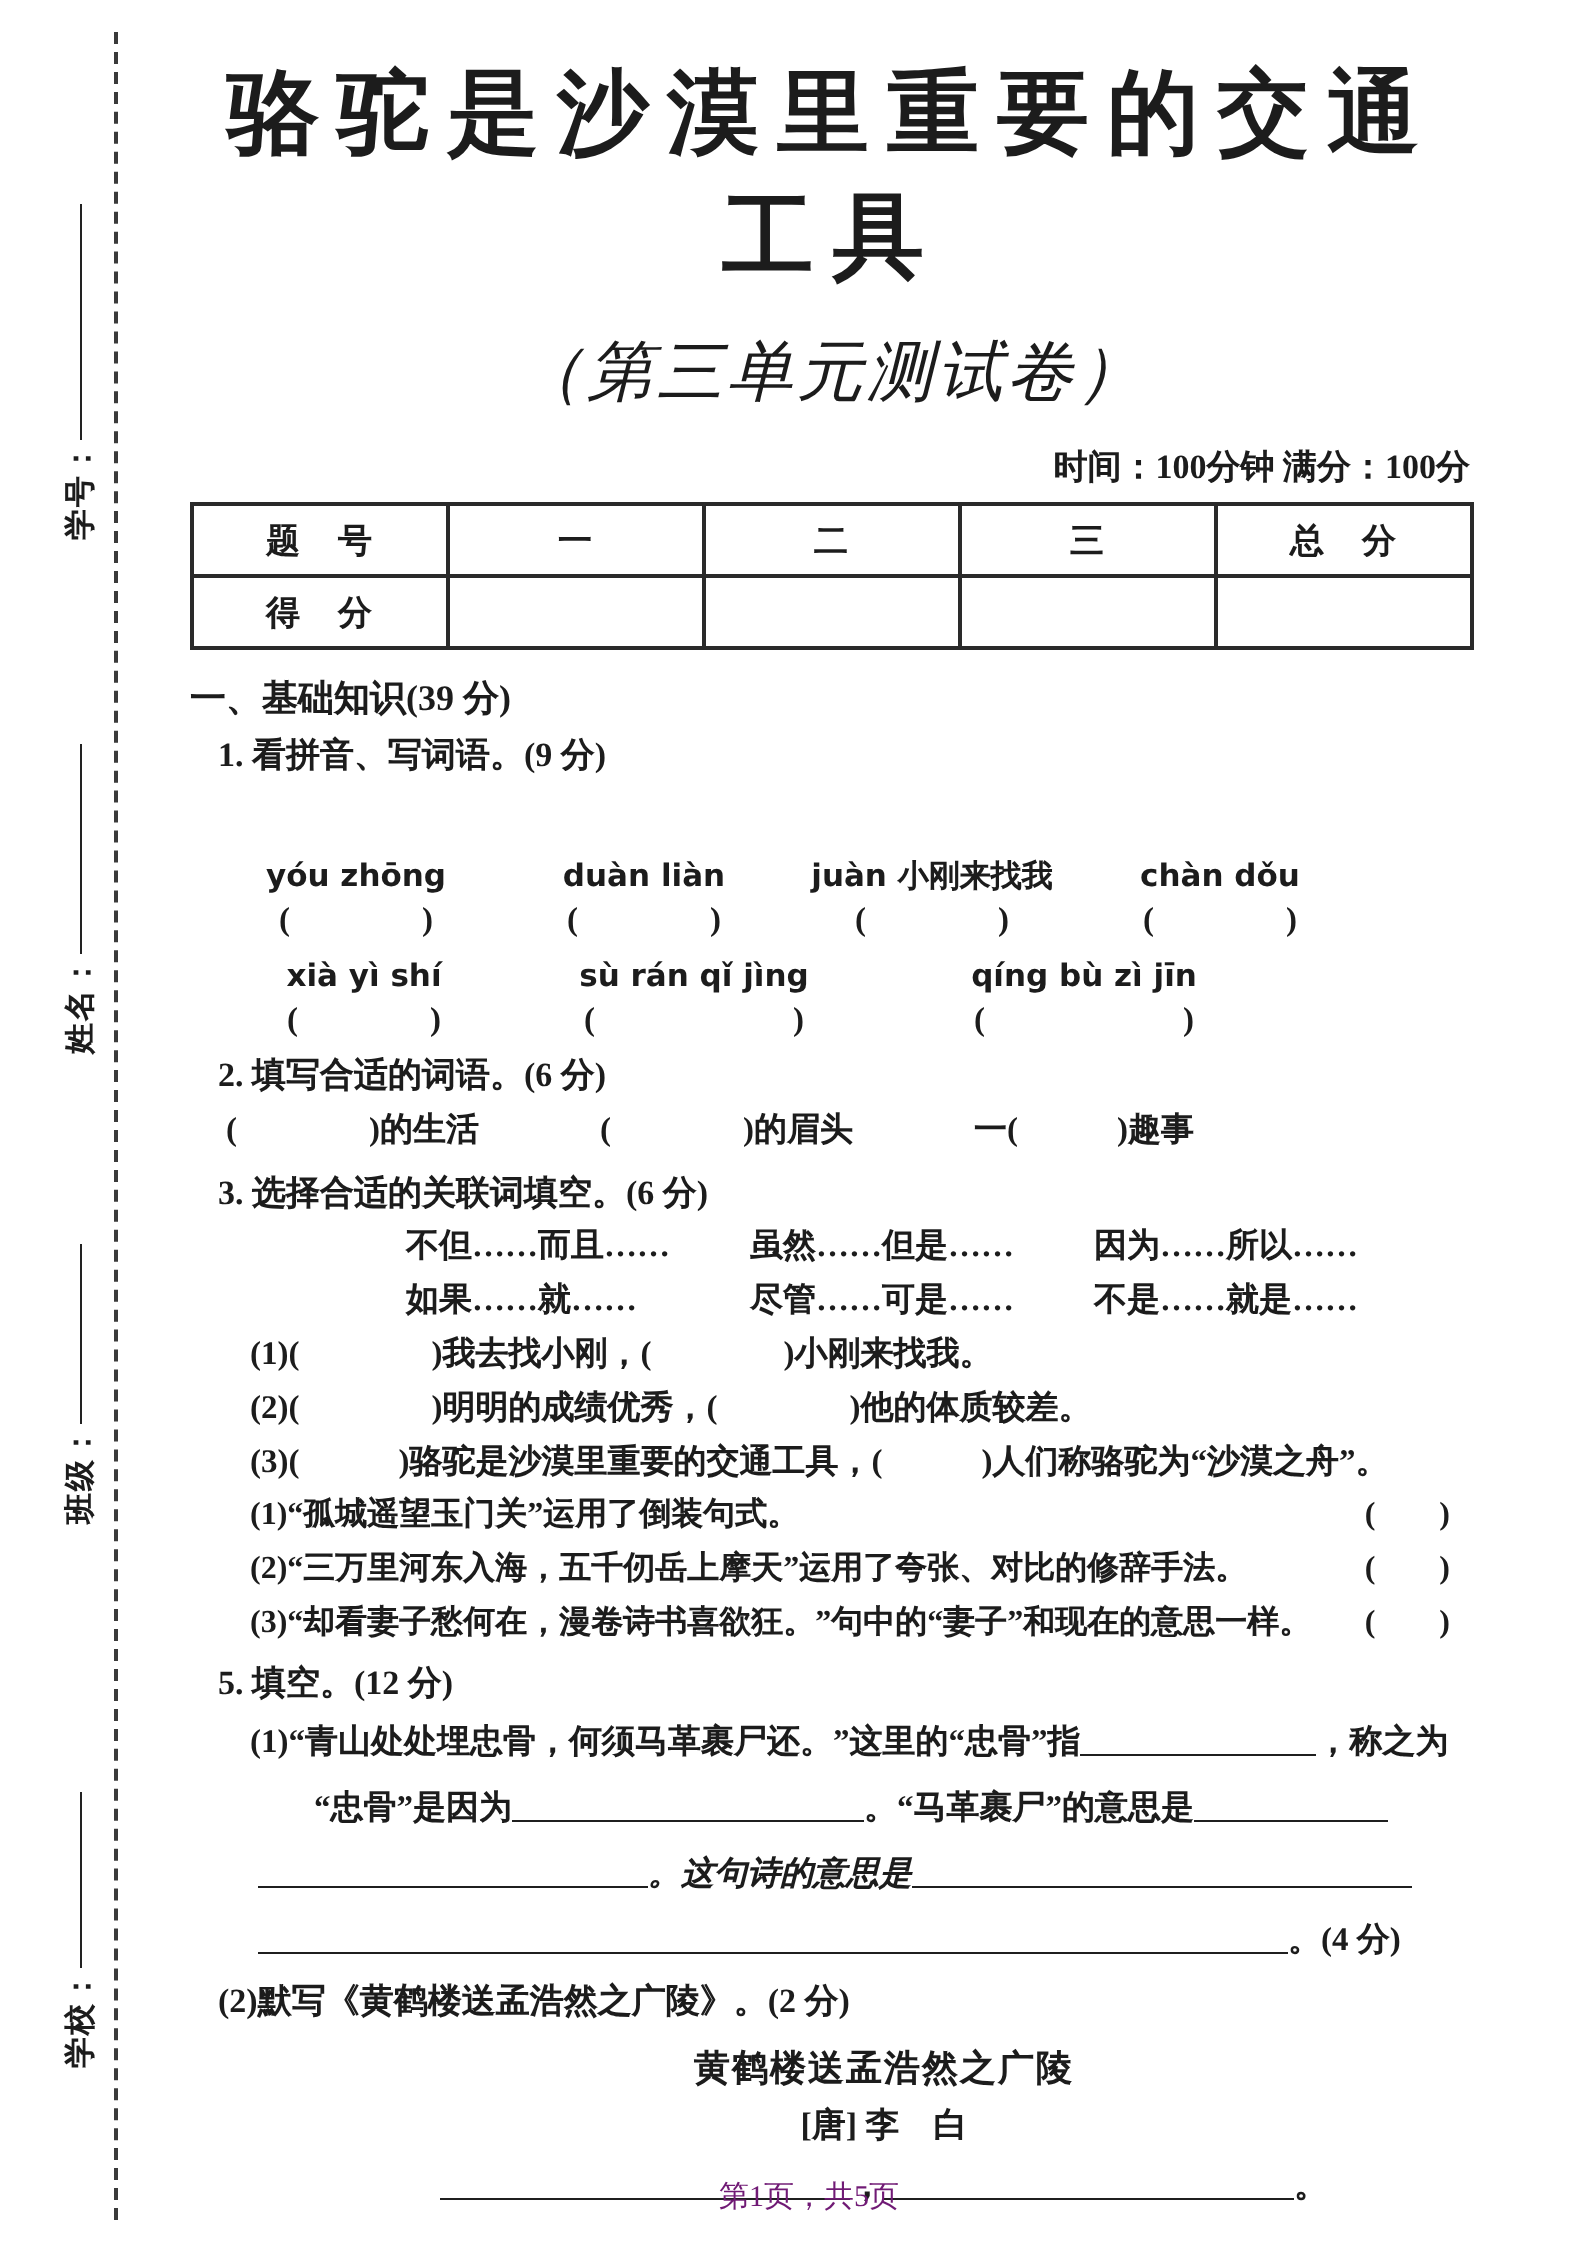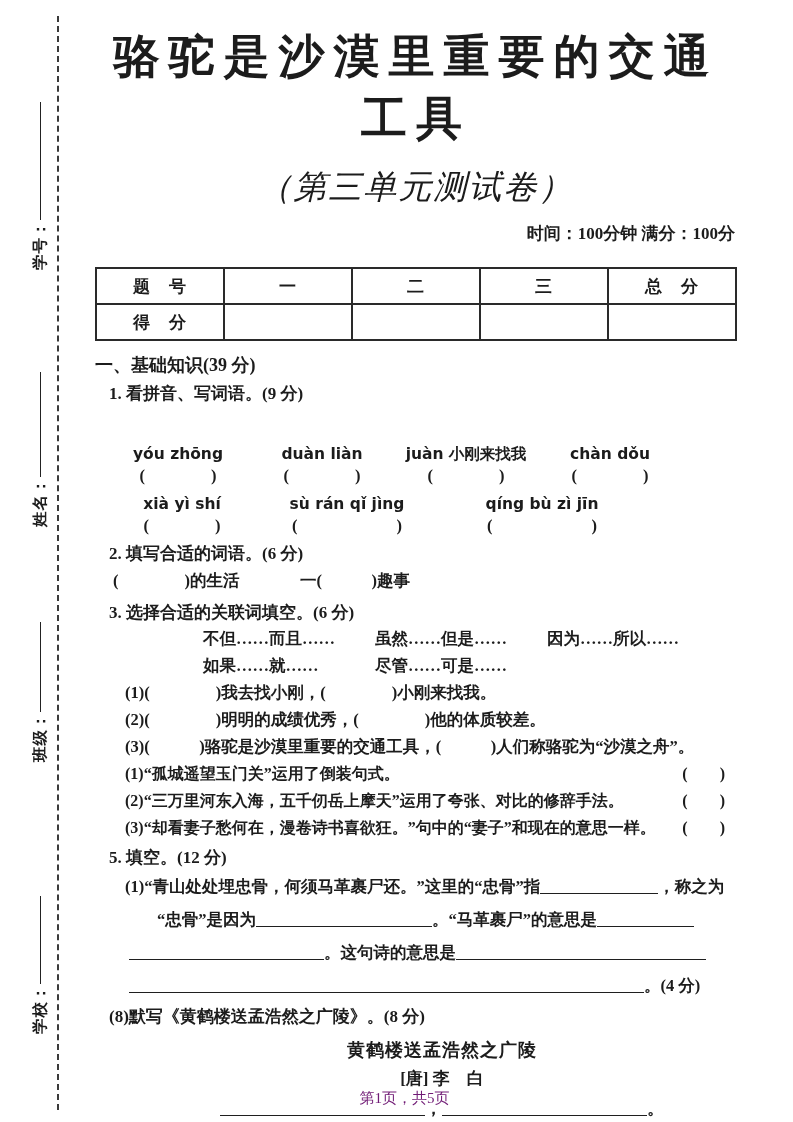--- a/index.html
+++ b/index.html
@@ -17,21 +17,21 @@
   .wline{display:inline-block;border-bottom:1.6px solid #222;height:1px;vertical-align:4px;}
   .sg-xuehao{top:270px;} .sg-xuehao .wline{width:118px;}
   .sg-xingming{top:527px;} .sg-xingming .wline{width:105px;}
   .sg-banji{top:762px;} .sg-banji .wline{width:90px;}
   .sg-xuexiao{top:1034px;} .sg-xuexiao .wline{width:88px;}
   
   .content{position:absolute;left:95px;top:26px;width:642px;}
   .title{font-size:46px;font-weight:bold;text-align:center;letter-spacing:9px;line-height:62px;margin:0;}
   .subtitle{font-size:33px;text-align:center;letter-spacing:2px;line-height:46px;margin-top:14px;font-style:italic;}
   .info{font-size:17px;font-weight:bold;text-align:right;line-height:22px;margin-top:13px;padding-right:2px;}
-  table.score{width:100%;border-collapse:collapse;margin-top:22px;table-layout:fixed;}
+  table.score{width:100%;border-collapse:collapse;margin-top:6px;table-layout:fixed;}
   table.score td{border:2px solid #2a2a2a;height:32px;text-align:center;font-size:17px;font-weight:bold;letter-spacing:1px;}
   .sec-heading{font-size:18px;font-weight:bold;line-height:23px;margin-top:13px;}
   .stem{font-size:17px;font-weight:bold;line-height:24px;margin-top:5px;padding-left:14px;}
   
   .py-row{display:flex;margin-top:3px;}
   .py-row.r1{padding-left:13px;}
   .py-row.r2{margin-top:7px;}
   .py-item{text-align:center;}
   .r1 .py-item{width:140px;margin-right:4px;margin-top:35px;}
   .r2 .py-item.i1{margin-left:7px;width:160px;}
@@ -47,21 +47,21 @@
   .opt-row{display:flex;padding-left:108px;font-size:16.5px;font-weight:bold;line-height:27px;}
   .opt-row .opt{width:172px;}
   .q3-item{padding-left:30px;font-size:16.5px;font-weight:bold;line-height:27px;white-space:pre;}
   
   .q4-item{display:flex;justify-content:space-between;align-items:baseline;
            padding-left:30px;padding-right:12px;font-size:16px;font-weight:bold;line-height:27px;white-space:pre;}
   
   .q5l{font-size:16.5px;font-weight:bold;line-height:29px;margin-top:4px;white-space:nowrap;}
   .q5l.l1{padding-left:30px;margin-top:2px;}
   .q5l.l2{padding-left:62px;}
-  .q5l.l3{padding-left:34px;}
+  .q5l.l3{padding-left:34px;font-style:italic;}
   .q5l.l4{padding-left:34px;}
   .blank{display:inline-block;border-bottom:1.6px solid #1f1f1f;height:13px;vertical-align:-2px;}
   .bw118{width:118px;} .bw176{width:176px;} .bw97{width:97px;} .bw195{width:195px;}
   .bw250{width:250px;} .bw515{width:515px;} .bw205{width:205px;}
   .poem{padding-left:52px;text-align:center;}
   .poem-title{font-size:18px;font-weight:bold;line-height:26px;margin-top:8px;letter-spacing:1px;}
   .poem-author{font-size:17px;font-weight:bold;line-height:26px;margin-top:3px;}
   .poem-line{font-size:17px;font-weight:bold;line-height:30px;margin-top:2px;}
   .footer{position:absolute;left:0;right:0;bottom:14px;text-align:center;font-size:15px;color:#701a75;margin-left:16px;}
 </style>
@@ -141,32 +141,34 @@
     </div>
     <div class="py-item i3">
       <div class="py-word">qíng bù zì jīn</div>
       <div class="py-paren">(　　　　　　)</div>
     </div>
   </div>
 
   <div class="stem">2. 填写合适的词语。(6 分)</div>
   <div class="q2-row">
     <span class="q2-item">(　　　　)的生活</span>
+    <span class="q2-item">(　　　　)的眉头</span>
     <span class="q2-item">一(　　　)趣事</span>
   </div>
 
   <div class="stem">3. 选择合适的关联词填空。(6 分)</div>
   <div class="opt-row">
     <span class="opt">不但……而且……</span>
     <span class="opt">虽然……但是……</span>
     <span class="opt">因为……所以……</span>
   </div>
   <div class="opt-row">
     <span class="opt">如果……就……</span>
     <span class="opt">尽管……可是……</span>
+    <span class="opt">不是……就是……</span>
   </div>
   <div class="q3-item">(1)(　　　　)我去找小刚，(　　　　)小刚来找我。</div>
   <div class="q3-item">(2)(　　　　)明明的成绩优秀，(　　　　)他的体质较差。</div>
   <div class="q3-item">(3)(　　　)骆驼是沙漠里重要的交通工具，(　　　)人们称骆驼为“沙漠之舟”。</div>
 
   <div class="q4-item">
     <span>(1)“孤城遥望玉门关”运用了倒装句式。</span>
     <span>(　　)</span>
   </div>
   <div class="q4-item">
@@ -185,21 +187,21 @@
   <div class="q5l l2">
     <span>“忠骨”是因为</span><span class="blank bw176"></span><span>。“马革裹尸”的意思是</span><span class="blank bw97"></span>
   </div>
   <div class="q5l l3">
     <span class="blank bw195"></span><span>。这句诗的意思是</span><span class="blank bw250"></span>
   </div>
   <div class="q5l l4">
     <span class="blank bw515"></span><span>。(4 分)</span>
   </div>
 
-  <div class="stem">(8)默写《黄鹤楼送孟浩然之广陵》。(8 分)</div>
+  <div class="stem">(2)默写《黄鹤楼送孟浩然之广陵》。(2 分)</div>
   <div class="poem">
     <div class="poem-title">黄鹤楼送孟浩然之广陵</div>
     <div class="poem-author">[唐] 李　白</div>
     <div class="poem-line">
       <span class="blank bw205"></span><span>，</span><span class="blank bw205"></span><span>。</span>
     </div>
 
   </div>
 
 </div>

